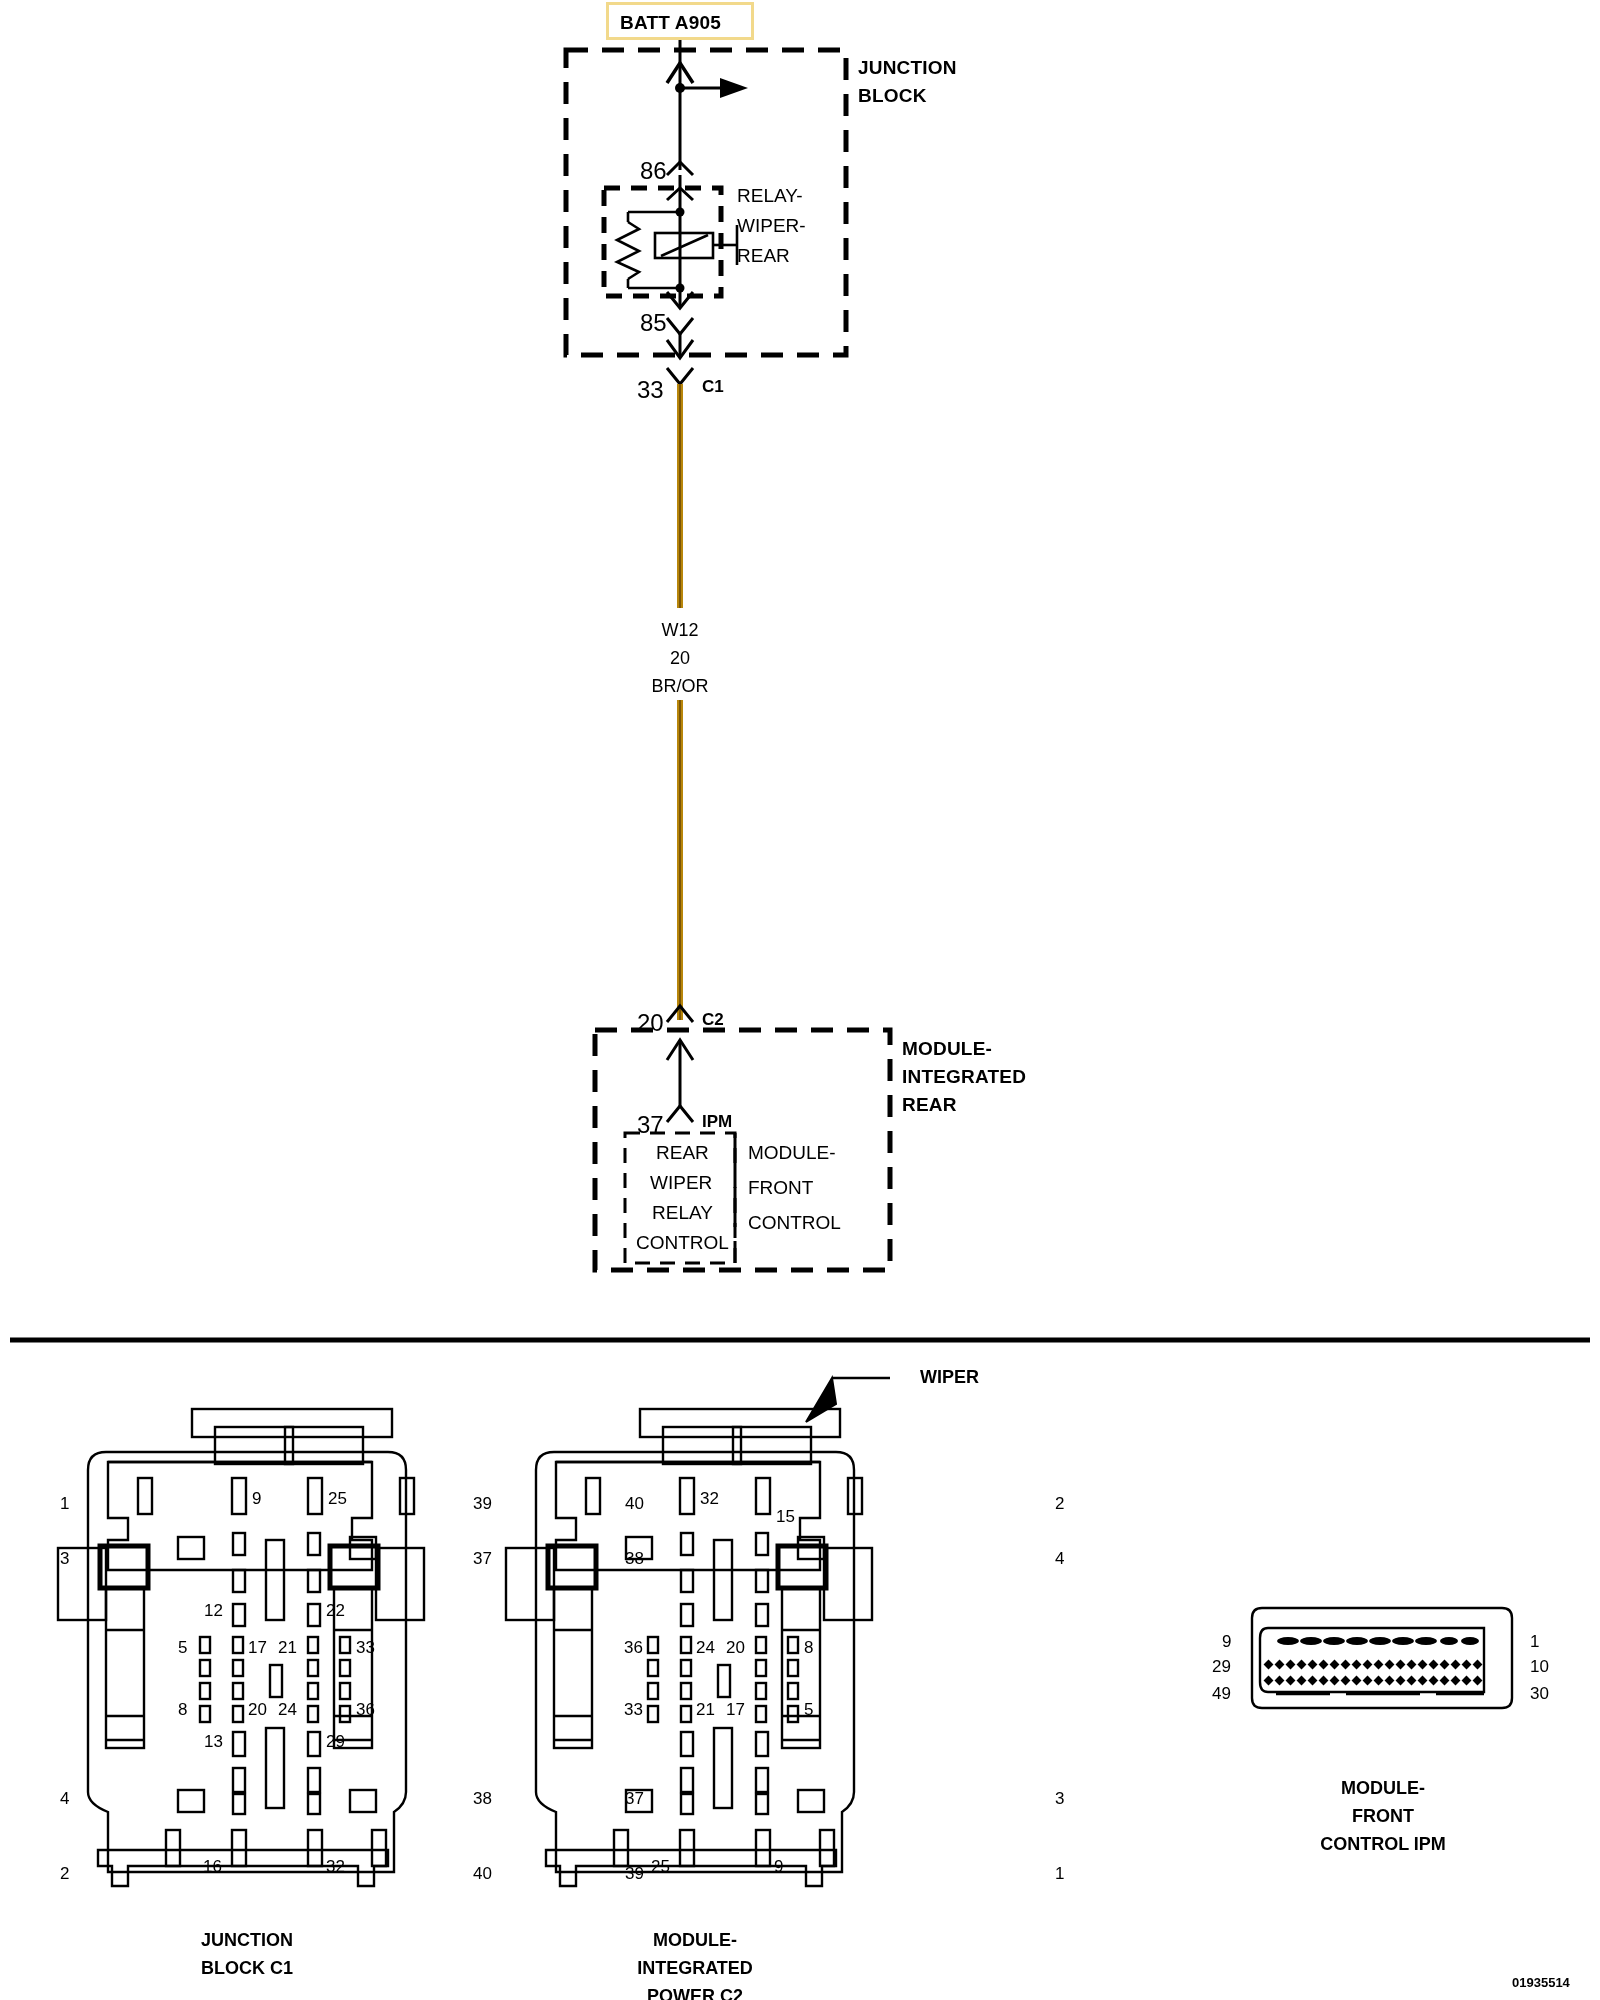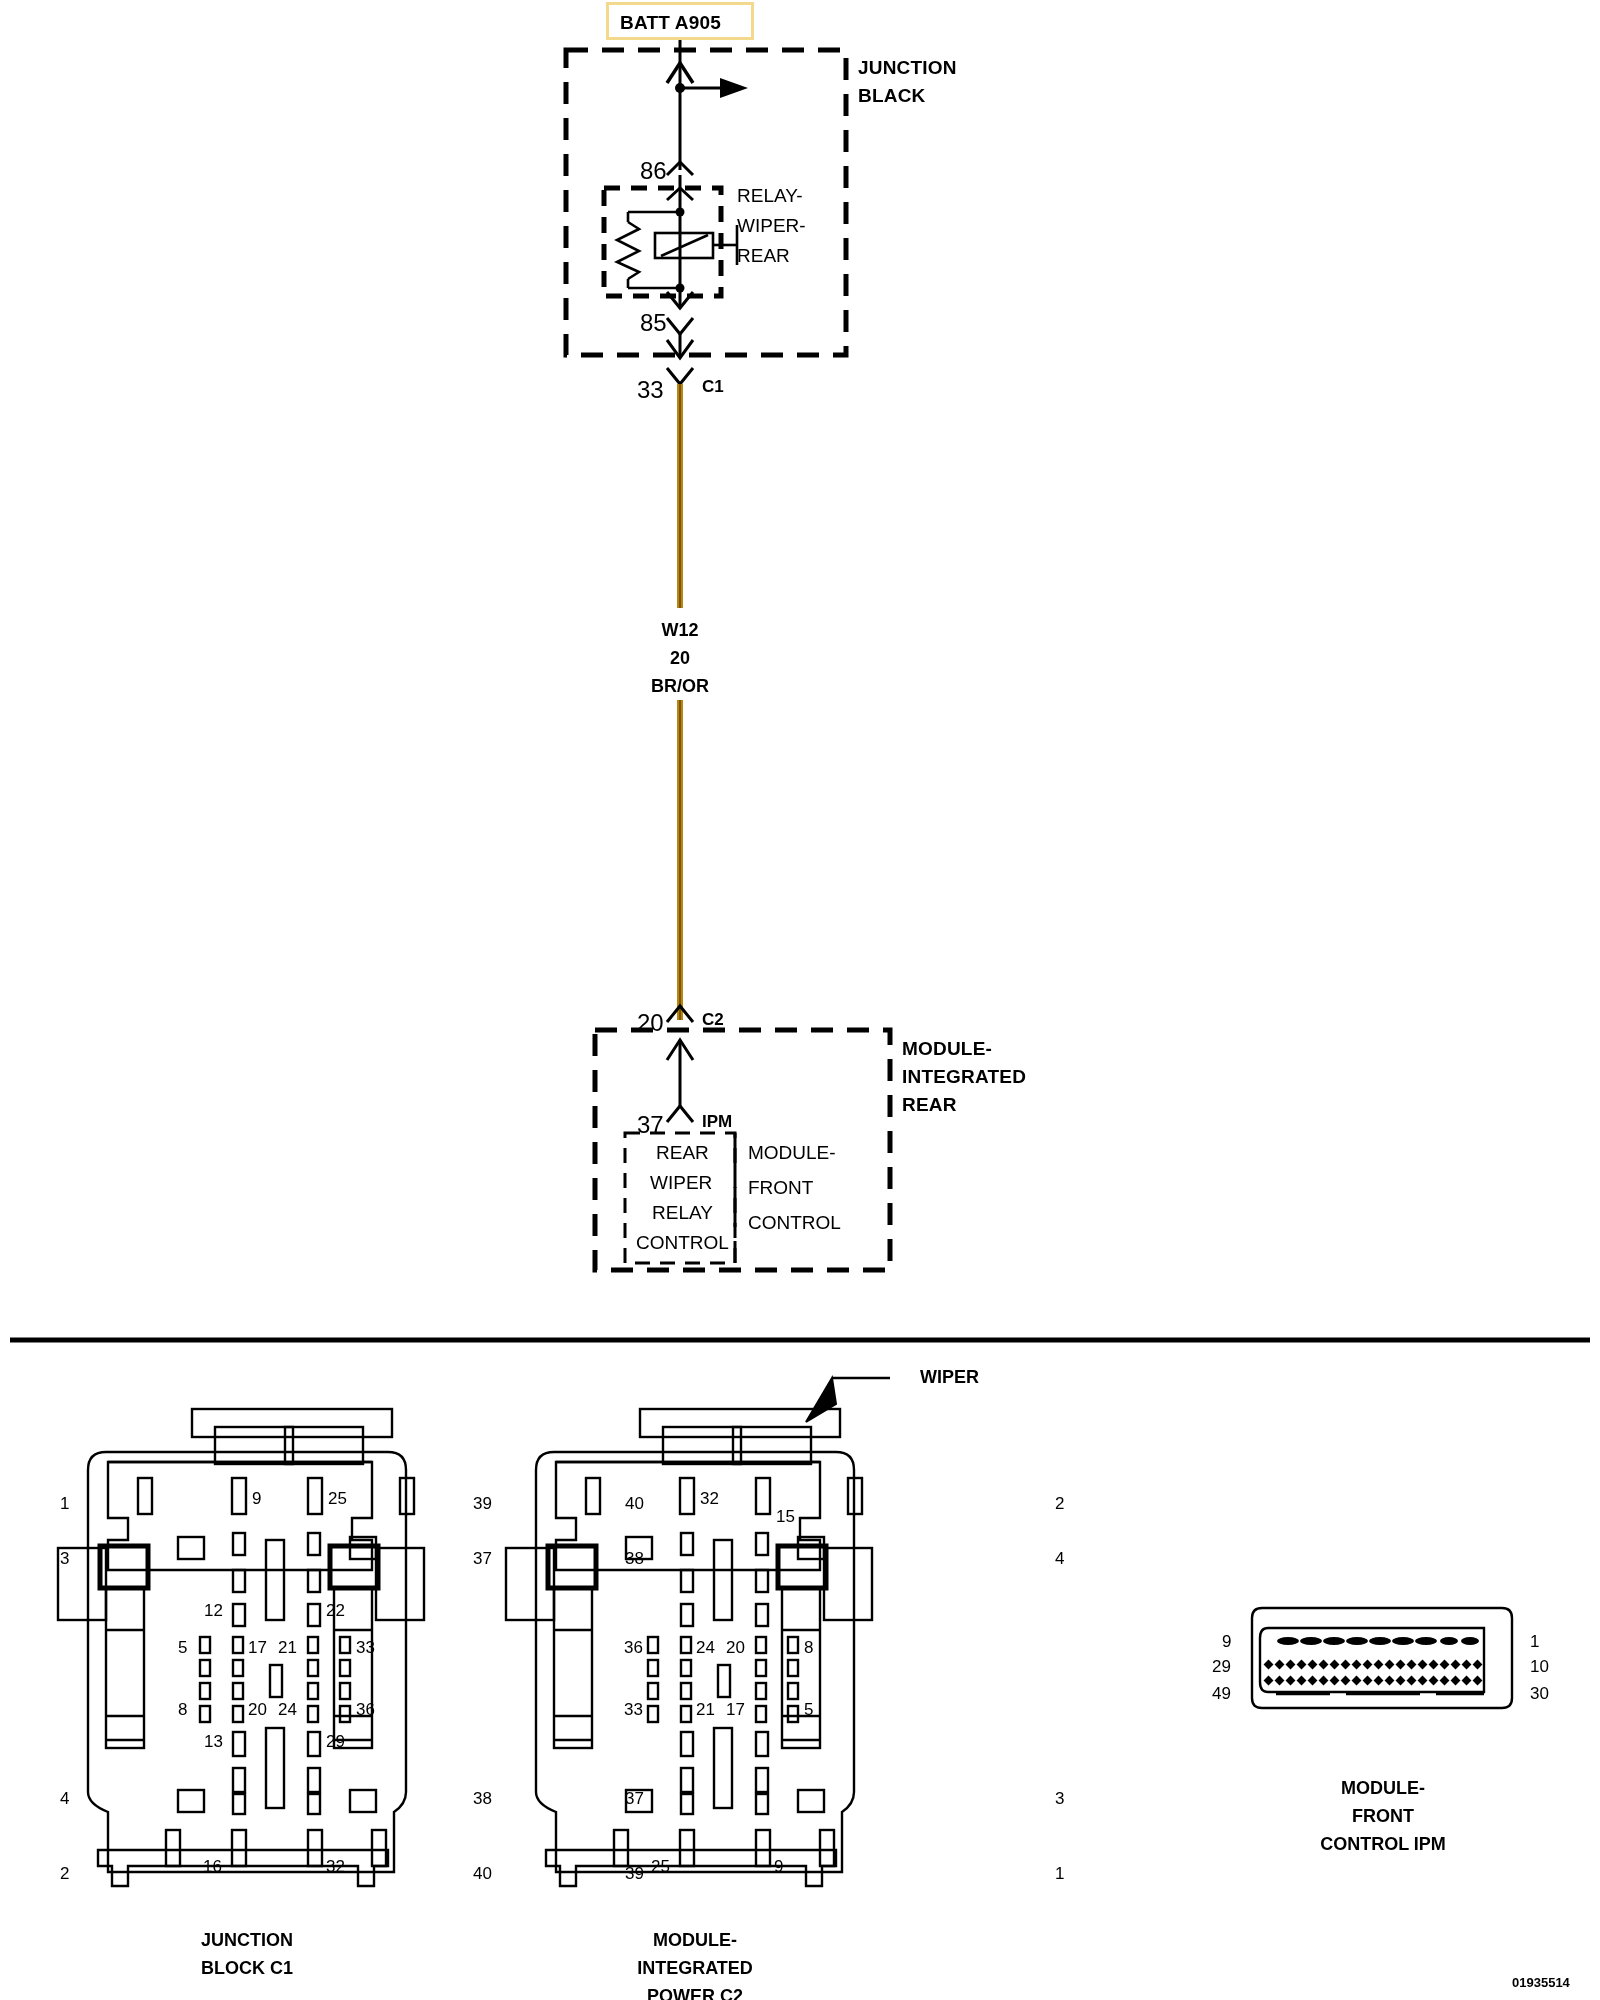--- a/index.html
+++ b/index.html
@@ -50,21 +50,21 @@
   .t-conn {
     font-size: 17px;
     font-weight: bold;
   }
   .t-comp {
     font-size: 19px;
     font-weight: normal;
   }
   .t-wire {
     font-size: 18px;
-    font-weight: bold;
+    font-weight: normal;
     text-align: center;
   }
   .t-pinnum {
     font-size: 17px;
     font-weight: normal;
   }
   .t-cname {
     font-size: 18px;
     font-weight: bold;
     text-align: center;
@@ -405,21 +405,21 @@
         <rect x="1463" y="1677" width="7" height="7" transform="rotate(45 1466.5 1680.5)"></rect>
         <rect x="1474" y="1677" width="7" height="7" transform="rotate(45 1477.5 1680.5)"></rect>
       </g>
     </g>
   </svg>
 
   <div class="batt-box" style="left:606px; top:2px; width:148px; height:38px;"></div>
   <div class="txt t-batt" style="left:620px; top:12px;">BATT A905</div>
 
   <div class="txt t-blocklabel" style="left:858px; top:57px;">JUNCTION</div>
-  <div class="txt t-blocklabel" style="left:858px; top:85px;">BLACK</div>
+  <div class="txt t-blocklabel" style="left:858px; top:85px;">BLOCK</div>
 
   <div class="txt t-pin" style="left:640px; top:158px;">86</div>
   <div class="txt t-pin" style="left:640px; top:310px;">85</div>
 
   <div class="txt t-comp" style="left:737px; top:185px;">RELAY-</div>
   <div class="txt t-comp" style="left:737px; top:215px;">WIPER-</div>
   <div class="txt t-comp" style="left:737px; top:245px;">REAR</div>
 
   <div class="txt t-pin" style="left:637px; top:377px;">33</div>
   <div class="txt t-conn" style="left:702px; top:377px;">C1</div>

